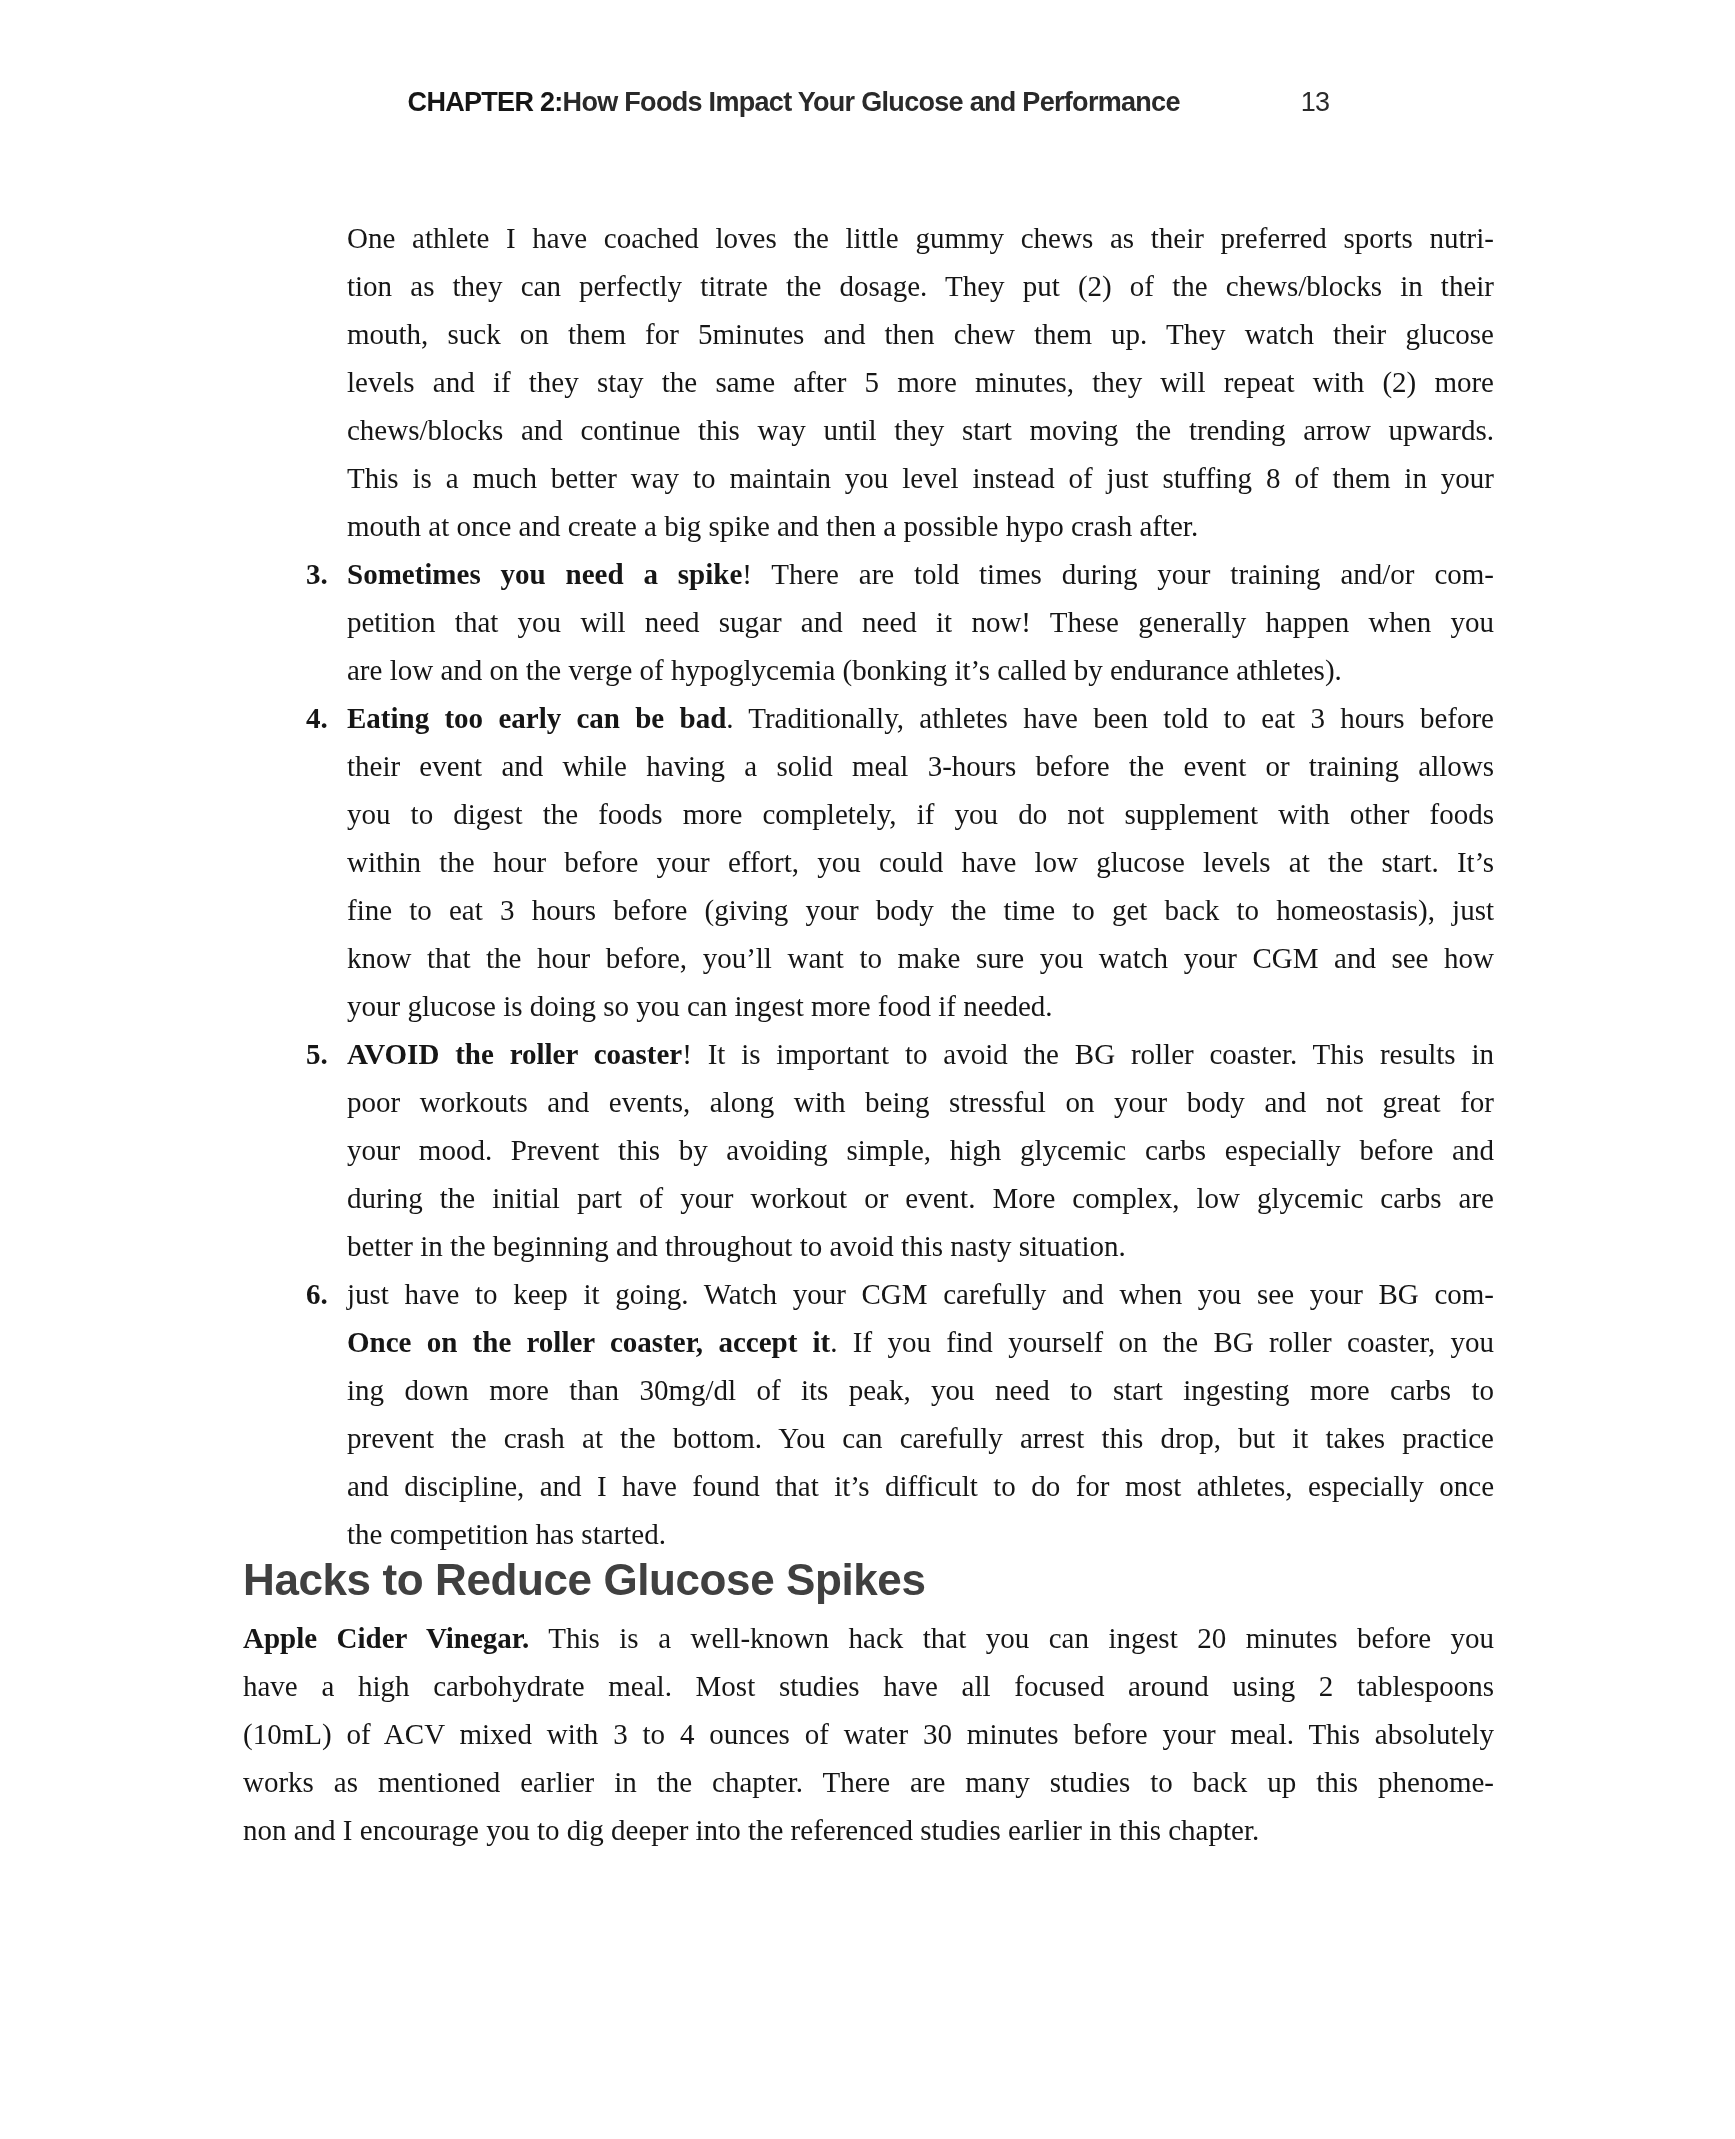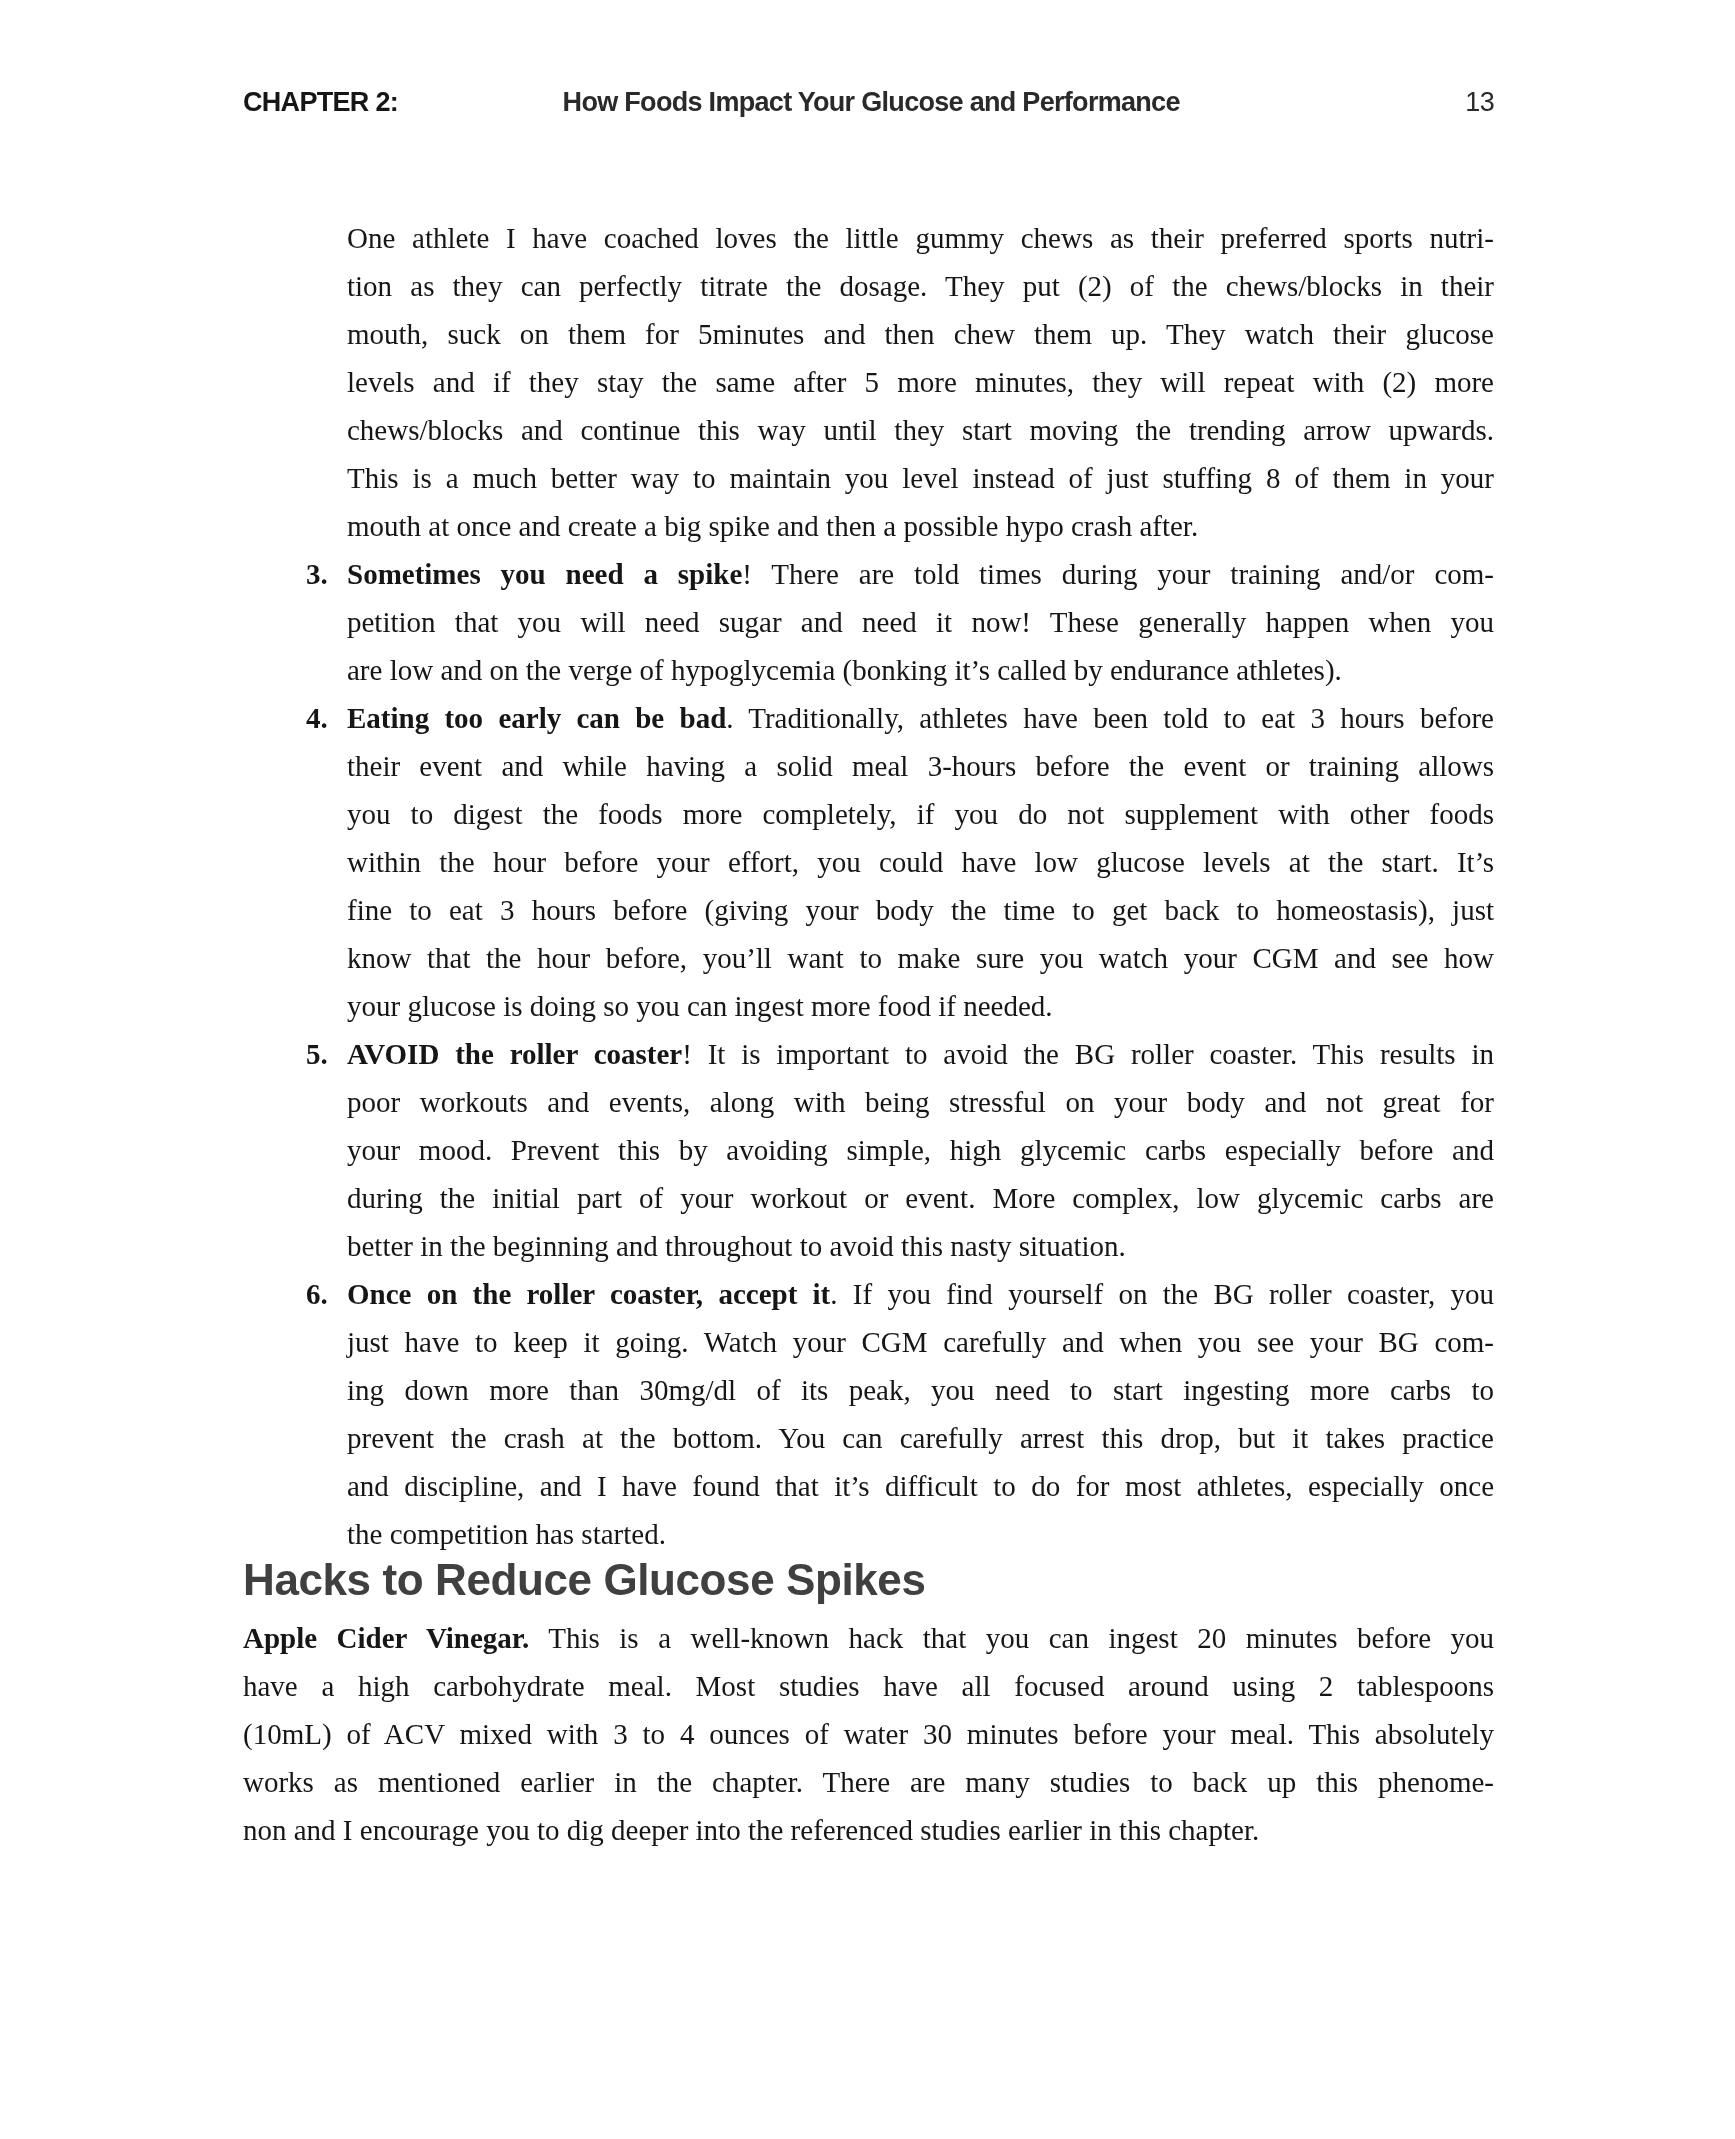--- a/index.html
+++ b/index.html
@@ -13,21 +13,21 @@
     overflow: hidden;
   }
 
   
   .running-header {
     position: absolute;
     top: 85px;
     left: 243px;
     width: 1251px;
     display: flex;
-    justify-content: space-between;
+    justify-content: center;
     align-items: baseline;
     font-family: "Liberation Sans", sans-serif;
     font-size: 27px;
     line-height: 35px;
     letter-spacing: -0.7px;
     color: #2a2a2a;
     white-space: nowrap;
   }
   .running-header .chap-label { font-weight: 700; color: #161616; }
   .running-header .chap-title { font-weight: 700; }
@@ -124,22 +124,22 @@
       <span class="num">5.</span>
       <div class="line"><span class="b">AVOID the roller coaster</span><span>! It is important to avoid the BG roller coaster. This results in</span></div>
       <div class="line">poor workouts and events, along with being stressful on your body and not great for</div>
       <div class="line">your mood. Prevent this by avoiding simple, high glycemic carbs especially before and</div>
       <div class="line">during the initial part of your workout or event. More complex, low glycemic carbs are</div>
       <div class="line last">better in the beginning and throughout to avoid this nasty situation.</div>
     </div>
 
     <div class="list-item">
       <span class="num">6.</span>
+      <div class="line">just have to keep it going. Watch your CGM carefully and when you see your BG com-</div>
       <div class="line"><span class="b">Once on the roller coaster, accept it</span><span>. If you find yourself on the BG roller coaster, you</span></div>
-      <div class="line">just have to keep it going. Watch your CGM carefully and when you see your BG com-</div>
       <div class="line">ing down more than 30mg/dl of its peak, you need to start ingesting more carbs to</div>
       <div class="line">prevent the crash at the bottom. You can carefully arrest this drop, but it takes practice</div>
       <div class="line">and discipline, and I have found that it’s difficult to do for most athletes, especially once</div>
       <div class="line last">the competition has started.</div>
     </div>
 
     <div class="section-heading">Hacks to Reduce Glucose Spikes</div>
 
     <div>
       <div class="line"><span class="b">Apple Cider Vinegar.</span><span> This is a well-known hack that you can ingest 20 minutes before you</span></div>

